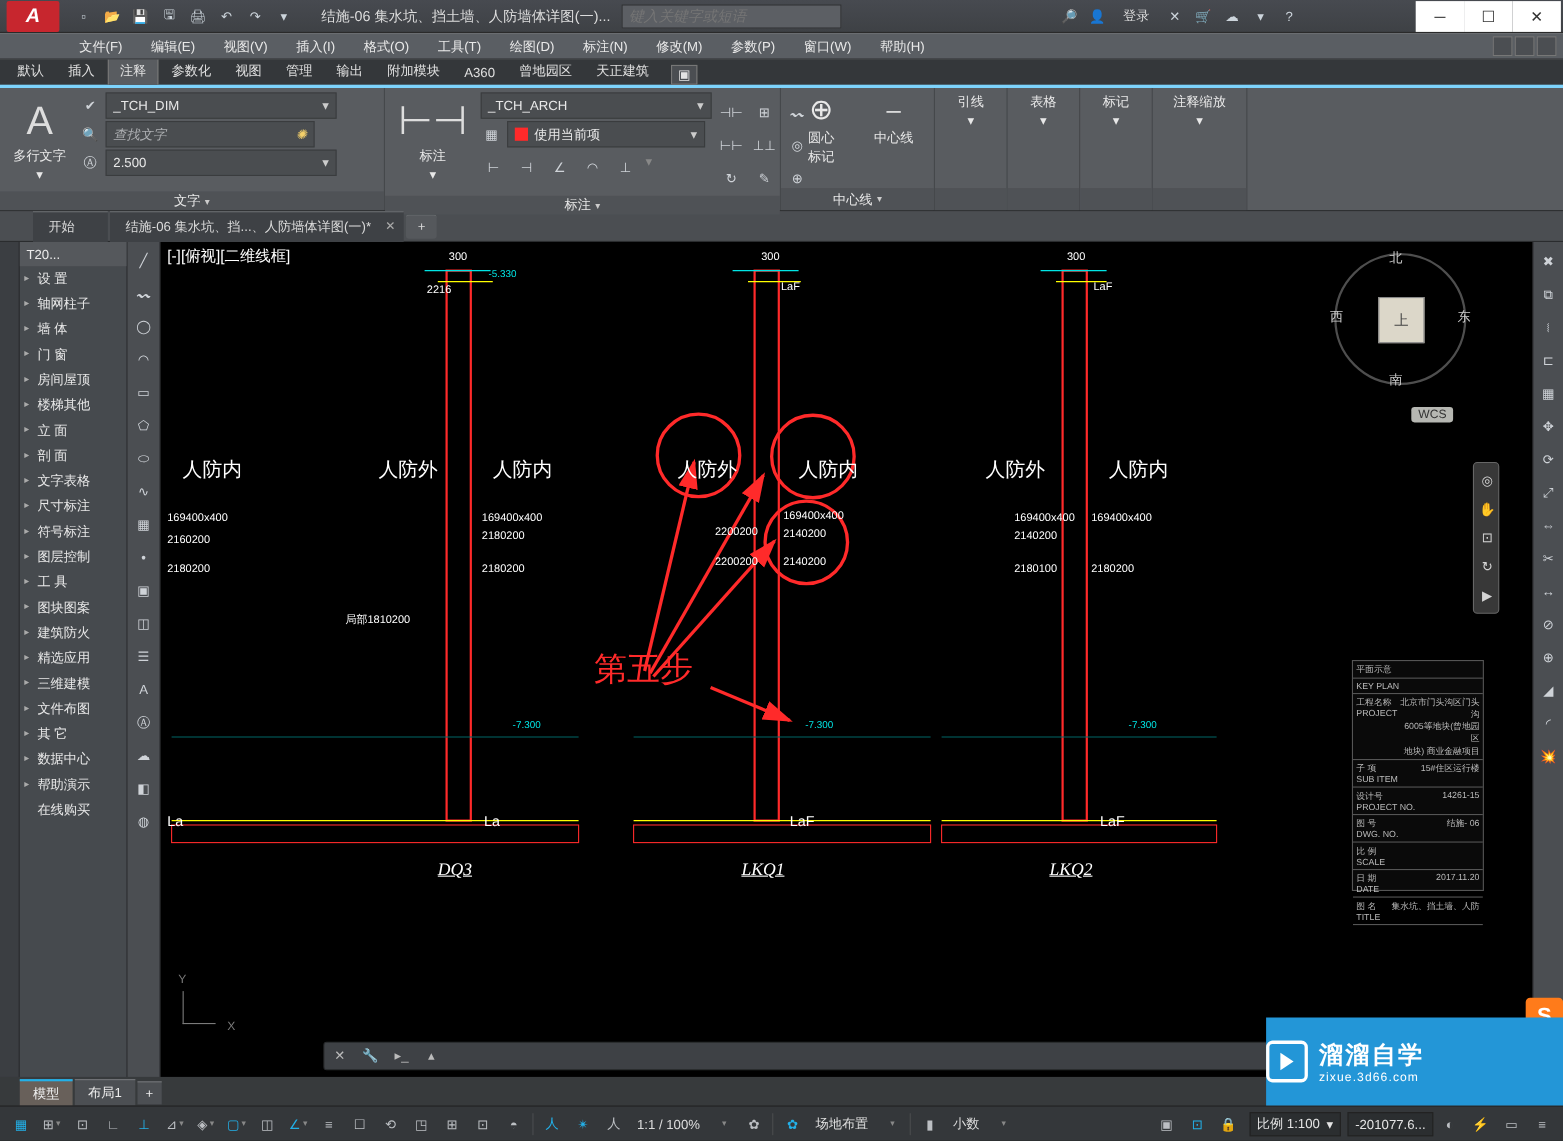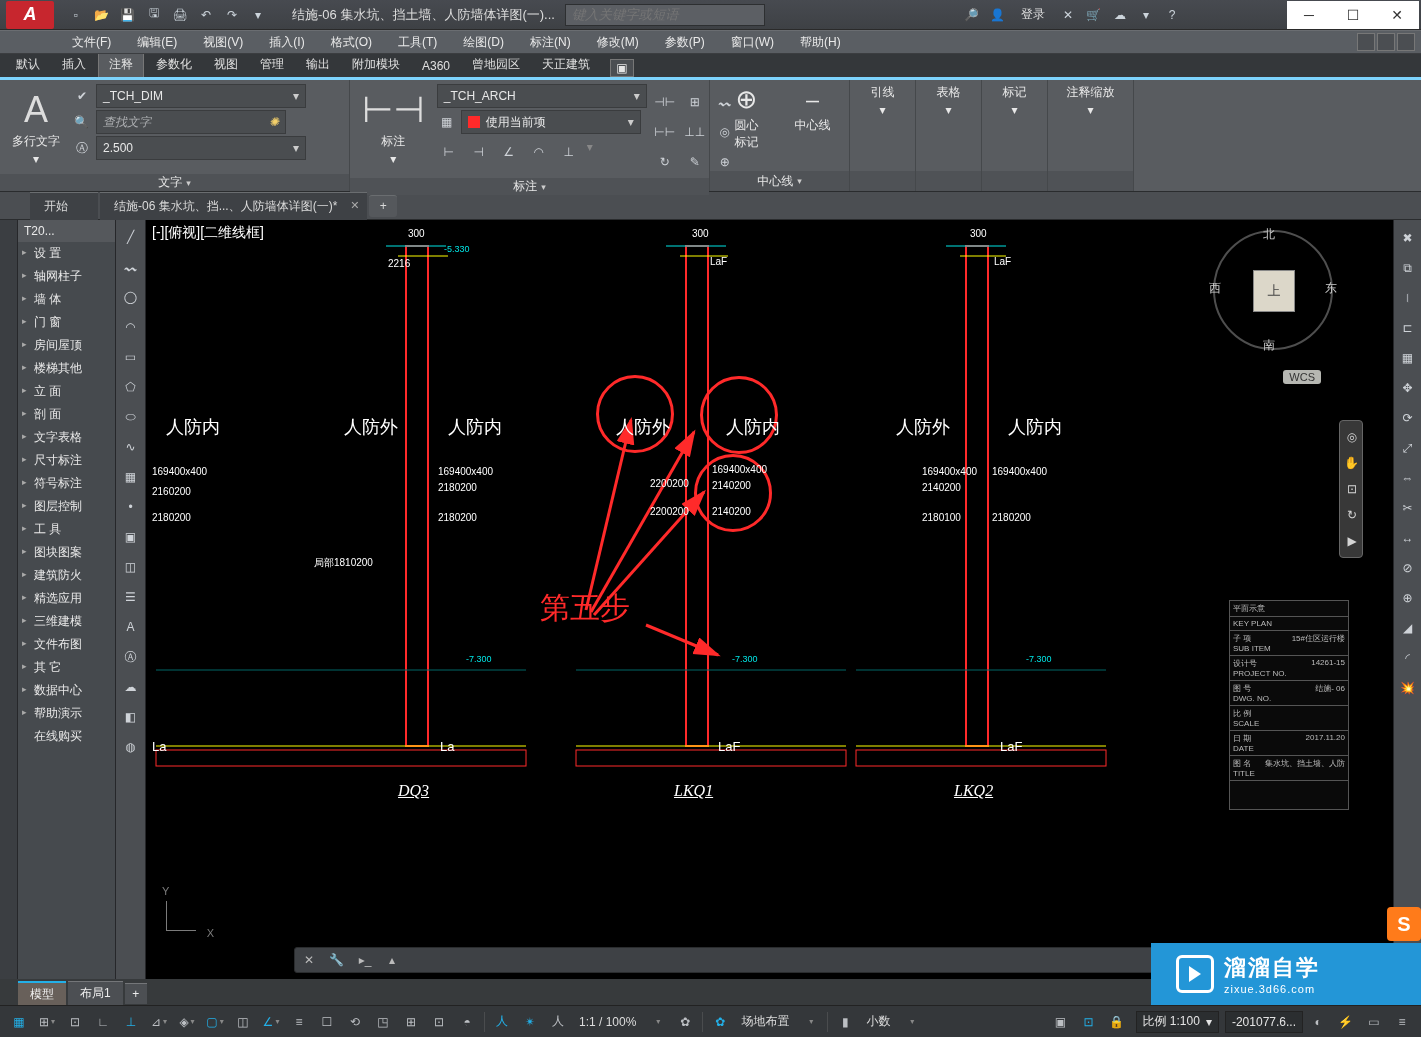--- a/index.html
+++ b/index.html
@@ -123,21 +123,21 @@
 .statusbar { position: absolute; left: 0; right: 0; bottom: 0; height: 32px; background: #34373a; display: flex; align-items: center; padding: 0 6px; gap: 2px; border-top: 1px solid #222; }
 .sbtn { height: 26px; min-width: 26px; padding: 0 4px; display: flex; align-items: center; justify-content: center; color: #bcbfc3; cursor: pointer; position: relative; }
 .sbtn.on { color: #23b0e8; }
 .sbtn .scaret { font-size: 8px; margin-left: 2px; color: #888; }
 .sbtn-sep { width: 1px; height: 20px; background: #4a4c4e; margin: 0 2px; }
 .status-mid { flex: 1; }
 .status-text { color: #ddd; padding: 0 6px; white-space: nowrap; }
 .status-text-box { background: #2b2e30; border: 1px solid #222; height: 22px; display: flex; align-items: center; padding: 0 6px; margin-left: 4px; }
 
 
-.overlay-logo { position: absolute; right: 0; bottom: 32px; width: 270px; height: 62px; background: #2396d7; display: flex; align-items: center; padding: 0 25px; gap: 10px; color: #fff; }
+.overlay-logo { position: absolute; right: 0; bottom: 32px; width: 270px; height: 80px; background: #2396d7; display: flex; align-items: center; padding: 0 0; gap: 10px; color: #fff; }
 .overlay-logo .odisk { width: 38px; height: 38px; border: 3px solid #fff; border-radius: 6px; display: flex; align-items: center; justify-content: center; }
 .overlay-logo .oplay { width: 0; height: 0; border-left: 12px solid #fff; border-top: 8px solid transparent; border-bottom: 8px solid transparent; }
 .overlay-logo .otext { display: flex; flex-direction: column; }
 .overlay-logo .big { font-size: 22px; font-weight: bold; letter-spacing: 2px; }
 .overlay-logo .small { font-size: 11px; letter-spacing: 1px; }
 
 .sogou { position: absolute; right: 0; bottom: 96px; width: 34px; height: 34px; background: #ff7b1a; color: #fff; display: flex; align-items: center; justify-content: center; font-size: 20px; font-weight: bold; border-radius: 4px; }
 </style>
 </head>
 <body>
@@ -534,20 +534,27 @@
     <div class="annot-red" style="left:394px;top:368px">第五步</div>
 
     <div class="titleblock">
       <div class="trow">
           <span>平面示意</span>
         </div>
       <div class="trow">
           <span>KEY PLAN</span>
         </div>
       <div class="trow">
+          <span style="white-space:pre-line">工程名称
+PROJECT</span>
+          <span style="white-space:pre-line;text-align:right">北京市门头沟区门头沟
+6005等地块(曾地园区
+地块) 商业金融项目</span>
+        </div>
+      <div class="trow">
           <span style="white-space:pre-line">子 项
 SUB ITEM</span>
           <span>15#住区运行楼</span>
         </div>
       <div class="trow">
           <span style="white-space:pre-line">设计号
 PROJECT NO.</span>
           <span>14261-15</span>
         </div>
       <div class="trow">

